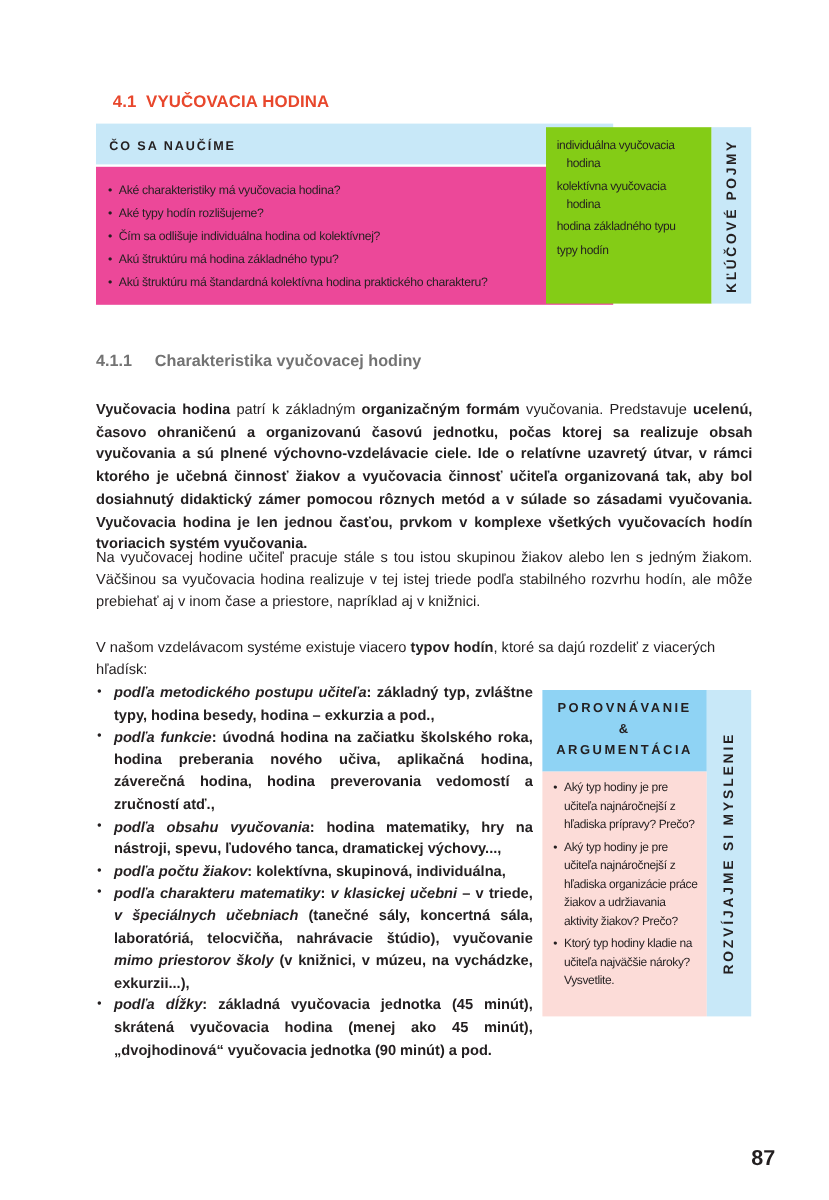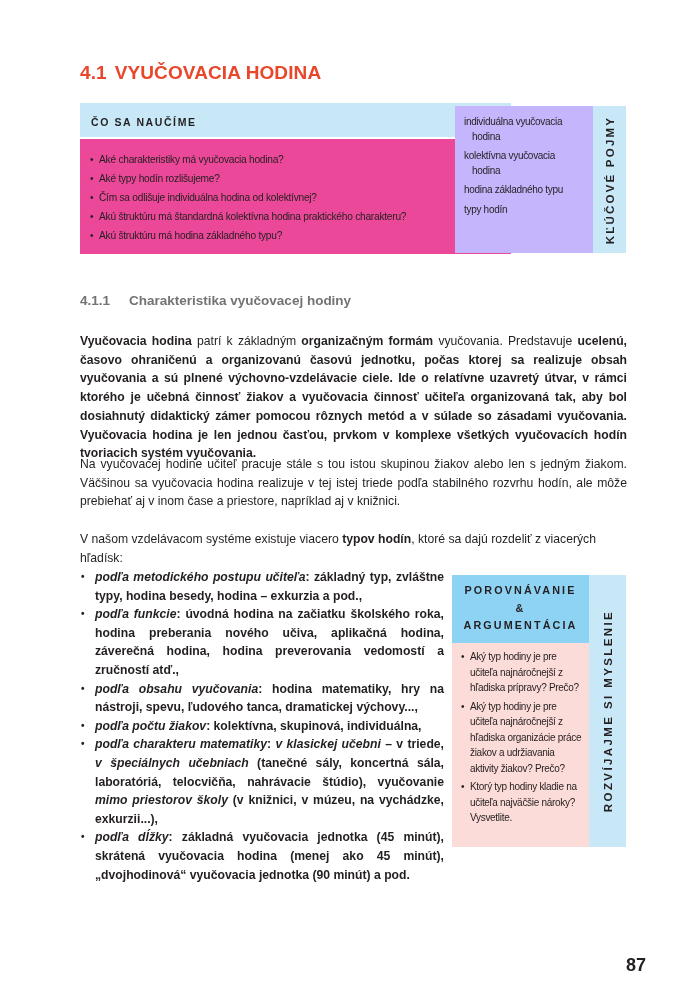--- a/index.html
+++ b/index.html
@@ -1,34 +1,34 @@
 <!DOCTYPE html>
 <html><head>
 <meta charset="utf-8">
 <style>
   html, body { margin:0; padding:0; background:#ffffff; }
   body { width:691px; height:1000px; position:relative; overflow:hidden;
          font-family:"Liberation Sans", sans-serif; color:#231f20; }
   .abs { position:absolute; }
-  h1.chapter { position:absolute; left:80px; top:62px; margin:0; font-size:19px; font-weight:bold;
+  h1.chapter { position:absolute; left:80px; top:62px; margin:14px; font-size:14px; font-weight:bold;
                color:#e8472c; letter-spacing:0.1px;text-align:center; }
   h1.chapter .num { margin-right:8px; }
 
   
   .learn { left:80px; top:103px; width:431px; }
   .learn .head { background:#c8e8f8; height:34px; box-sizing:border-box; padding:13px 0 0 11px;
                  font-size:10.5px; font-weight:bold; letter-spacing:1.6px; color:#231f20; }
   .learn .body { background:#ec4899; height:115px; box-sizing:border-box; padding:11px 0 0 10px; margin-top:2px; }
   .learn ul { list-style:none; margin:0; padding:0; }
   .learn li { font-size:10.2px; line-height:19px; letter-spacing:-0.25px; position:relative; padding-left:9px; }
   .learn li::before { content:"•"; position:absolute; left:0; top:0; }
 
   
   .keyterms { left:455px; top:106px; width:171px; height:147px; display:flex; }
-  .keyterms .list { background:#c4b5fd; width:138px; box-sizing:border-box; padding:9px 4px 0 9px; }
+  .keyterms .list { background:#84cc16; width:138px; box-sizing:border-box; padding:9px 4px 0 9px; }
   .keyterms .item { font-size:10px; line-height:14.5px; letter-spacing:-0.3px; margin-bottom:5px; }
   .keyterms .item .cont { padding-left:8px; }
   .keyterms .strip { background:#c8e8f8; width:33px; position:relative; }
   .vert { position:absolute; left:50%; top:50%; transform:translate(-50%,-50%) rotate(-90deg);
           white-space:nowrap; font-weight:bold; letter-spacing:2.2px; color:#231f20; }
   .keyterms .vert { font-size:11.5px; }
 
   h2.section { position:absolute; left:80px; top:293px; margin:0; font-size:13.5px; font-weight:bold; color:#737373; }
   h2.section .num { margin-right:19px; }
 
@@ -63,22 +63,22 @@
 
 <h1 class="chapter"><span class="num">4.1</span><span>VYUČOVACIA HODINA</span></h1>
 
 <div class="abs learn">
   <div class="head">ČO SA NAUČÍME</div>
   <div class="body">
     <ul>
       <li>Aké charakteristiky má vyučovacia hodina?</li>
       <li>Aké typy hodín rozlišujeme?</li>
       <li>Čím sa odlišuje individuálna hodina od kolektívnej?</li>
+      <li>Akú štruktúru má hodina základného typu?</li>
       <li>Akú štruktúru má štandardná kolektívna hodina praktického charakteru?</li>
-      <li>Akú štruktúru má hodina základného typu?</li>
     </ul>
   </div>
 </div>
 
 <div class="abs keyterms">
   <div class="list">
     <div class="item">
         <div>individuálna vyučovacia</div>
         <div class="cont">hodina</div>
       </div>

